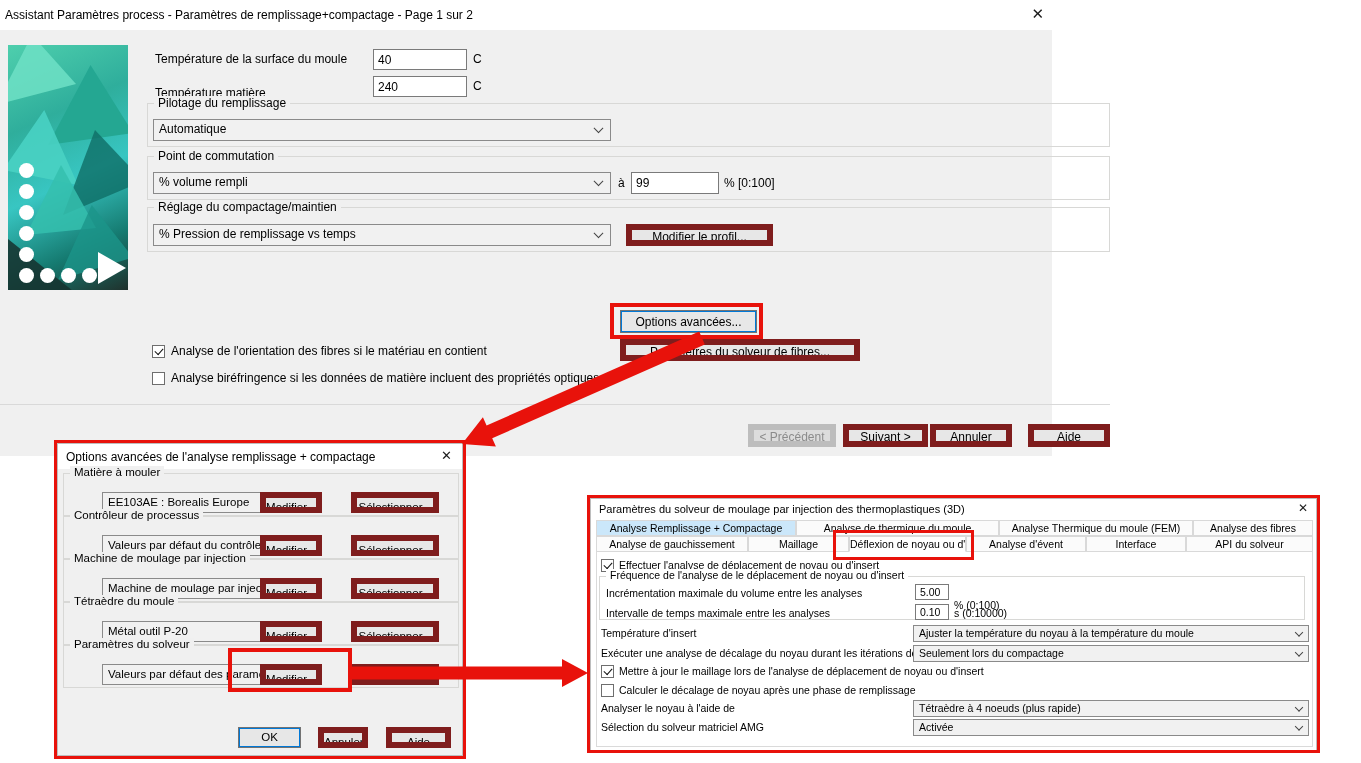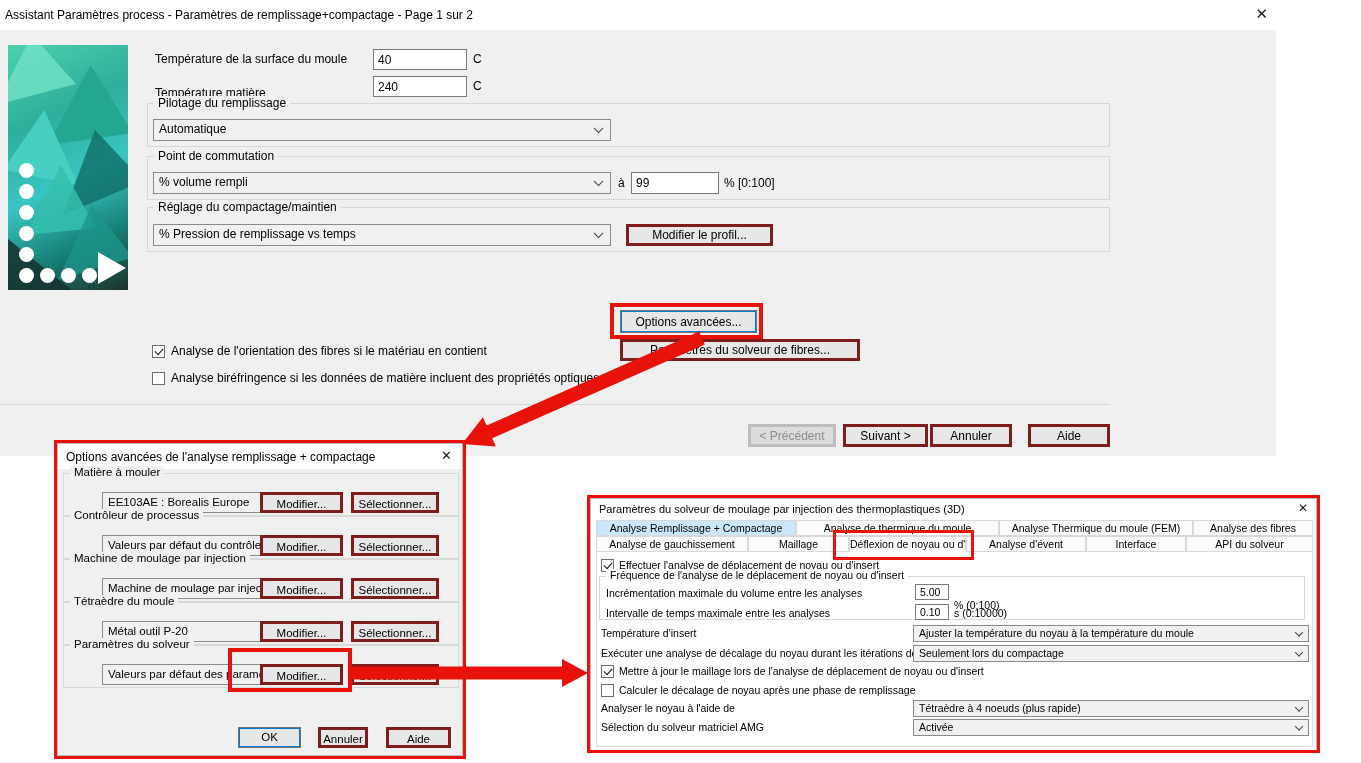--- a/index.html
+++ b/index.html
@@ -18,31 +18,31 @@
 
   .combo { position:absolute; background:#f1f1f1; border:1px solid #8a8a8a; overflow:hidden; white-space:nowrap;
            padding:2px 20px 0 5px; cursor:pointer; }
   .combo::after { content:""; position:absolute; right:8px; top:45%; width:6px; height:6px;
            border-right:1.4px solid #444; border-bottom:1.4px solid #444; transform:translateY(-60%) rotate(45deg); }
   .combo.small { padding-top:1px; }
   .combo.small::after { width:5px; height:5px; right:6px; }
 
   .tb { position:absolute; background:#fff; border:1px solid #7a7a7a; font-family:inherit; padding:0 4px; color:#000; }
 
-  .btn { position:absolute; background:#e7e7e7; border:3px solid #7f1d1d; text-align:center; color:#000;
+  .btn { position:absolute; background:#e7e7e7; border:6px solid #7f1d1d; text-align:center; color:#000;
          cursor:pointer; font-family:inherit; overflow:hidden; white-space:nowrap; }
   .btn.focused { border:1px solid #737373; box-shadow:inset 0 0 0 1px #0078d7; }
   .btn.disabled { background:#dcdcdc; border-color:#bdbdbd; color:#8b8b8b; cursor:default; }
 
   .cb { position:absolute; width:13px; height:13px; background:#fff; border:1px solid #6e6e6e; }
   .cb.checked::after { content:""; position:absolute; left:2px; top:2px; width:7px; height:4px;
          border-left:1.8px solid #111; border-bottom:1.8px solid #111; transform:rotate(-48deg); }
 
   
-  #main-win { left:0; top:0; width:1276px; height:456px; background:#5eead4; font-size:12px; }
+  #main-win { left:0; top:0; width:1052px; height:456px; background:#5eead4; font-size:12px; }
   #main-win .titlebar { height:30px; }
   #main-win .title { left:5px; top:8px; }
   #main-win .close-x { right:8px; top:7px; font-size:15px; }
   #main-body { position:absolute; left:0; top:30px; right:0; bottom:0; background:#f0f0f0; }
   #main-body .combo { height:22px; width:458px; left:5px; top:15px; }
   .sep { position:absolute; left:0; top:374px; width:1110px; height:1px; background:#d9d9d9; }
 
   
   .art { position:absolute; left:8px; top:15px; width:120px; height:245px; overflow:hidden;
          background:linear-gradient(155deg,#4ecfad 0%,#2fae9c 30%,#38c6c2 55%,#157a70 80%,#20312c 100%); }
@@ -53,21 +53,21 @@
 
   
   #adv-win { left:57px; top:443px; width:406px; height:313px; background:#fff; font-size:11.5px; border:1px solid #bdbdbd; }
   #adv-win .titlebar { height:25px; }
   #adv-win .title { left:8px; top:6px; font-size:12px; }
   #adv-win .close-x { right:10px; top:5px; }
   #adv-body { position:absolute; left:0; top:25px; right:0; bottom:0; background:#f0f0f0; }
   #adv-body .fieldgroup { left:5px; width:396px; height:43px; }
   #adv-body .combo { left:4px; top:18px; width:184px; height:21px; padding-top:3px;margin-left:34px; }
   #adv-body .btn { top:18px; height:21px; line-height:19px; }
-  #adv-body .btn.modify { left:196px; width:83px; }
+  #adv-body .btn.modify { left:196px; width:62px; }
   #adv-body .btn.select { left:287px; width:88px; }
   #adv-body .btn.footer { top:258px; height:21px; line-height:19px; }
 
   
   #solver-win { left:590px; top:498px; width:727px; height:253px; background:#fff; font-size:10.5px; border:1px solid #bdbdbd; }
   #solver-win .titlebar { height:21px; }
   #solver-win .title { left:8px; top:4px; font-size:11px; }
   #solver-win .close-x { right:8px; top:3px; font-size:12px; }
   .tab { position:absolute; height:16px; line-height:15px; text-align:center; background:#fbfbfb;
          border:1px solid #d9d9d9; overflow:hidden; white-space:nowrap; cursor:pointer; }

